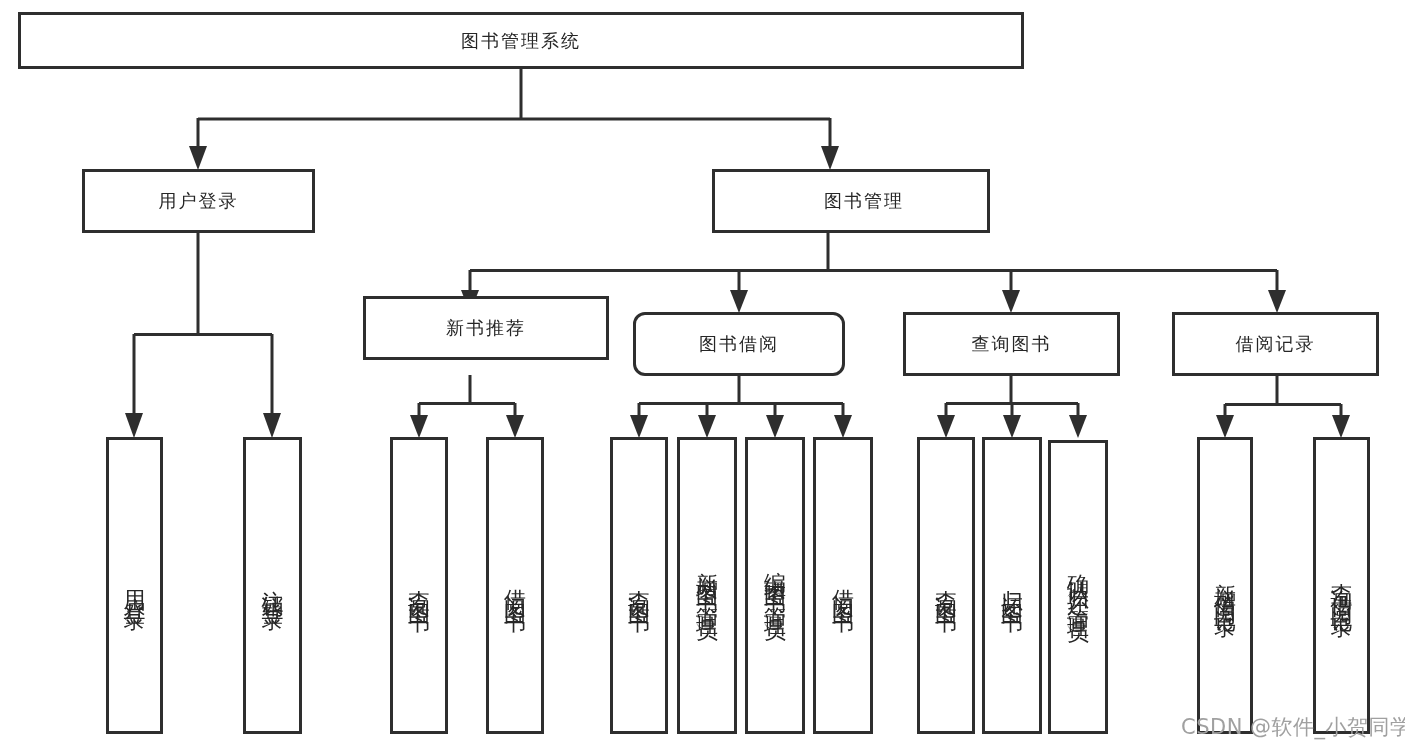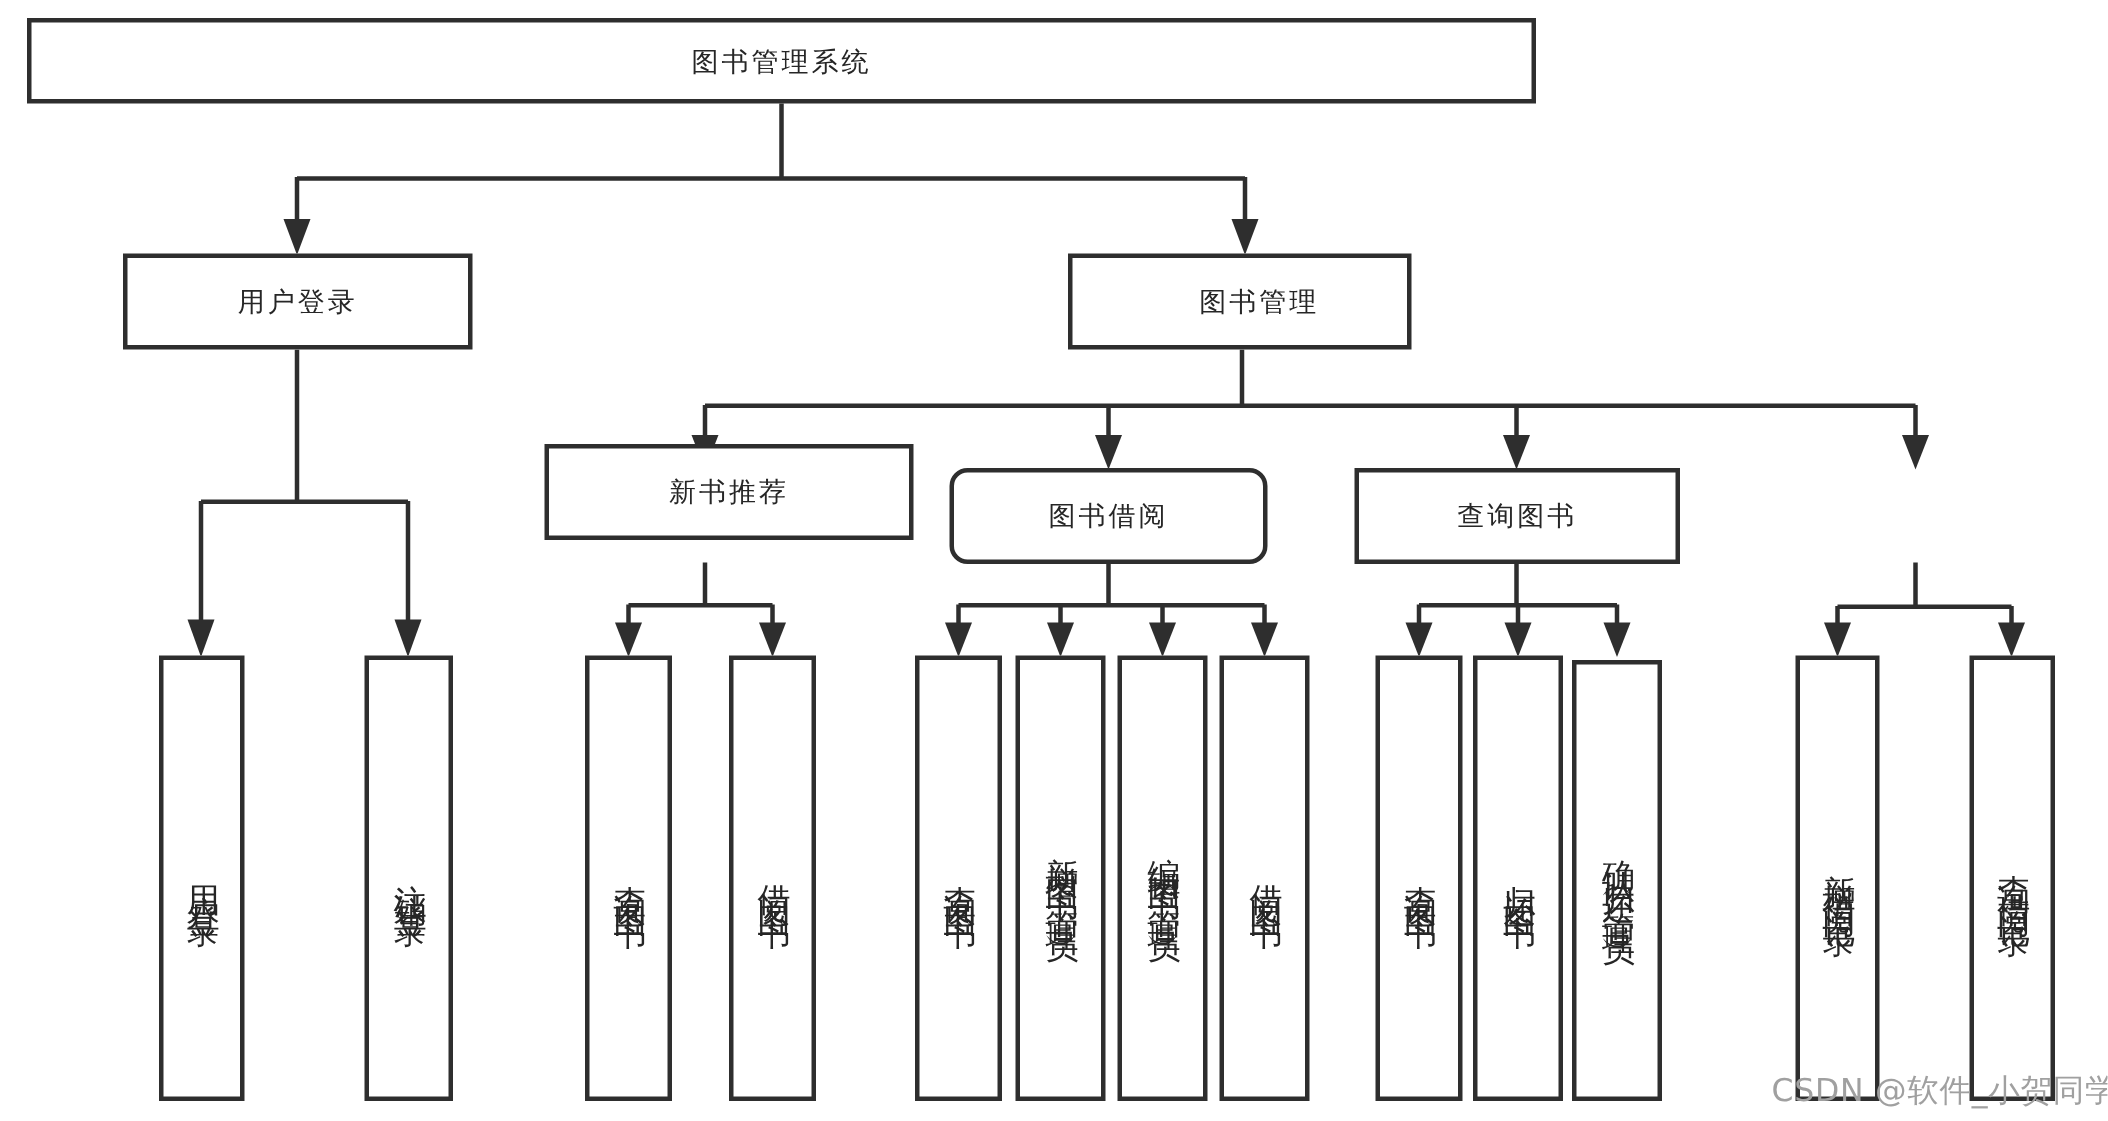--- a/index.html
+++ b/index.html
@@ -68,32 +68,35 @@
     <polygon points="1332,415 1350,415 1341,438"></polygon>
   </svg>
 
   <div class="box hbox" style="left:18px;top:12px;width:1006px;height:57px;">
     <span class="lbl">图书管理系统</span>
   </div>
 
   <div class="box hbox" style="left:82px;top:169px;width:233px;height:64px;">
     <span class="lbl">用户登录</span>
   </div>
-  <div class="box hbox" style="left:712px;top:169px;width:229px;height:64px;padding-left:26px;">
+  <div class="box hbox" style="left:712px;top:169px;width:278px;height:64px;padding-left:26px;">
     <span class="lbl">图书管理</span>
   </div>
 
   <div class="box hbox" style="left:363px;top:296px;width:246px;height:64px;">
     <span class="lbl">新书推荐</span>
   </div>
   <div class="box hbox" style="left:633px;top:312px;width:212px;height:64px;border-radius:12px;">
     <span class="lbl">图书借阅</span>
   </div>
   <div class="box hbox" style="left:903px;top:312px;width:217px;height:64px;">
     <span class="lbl">查询图书</span>
+  </div>
+  <div class="box hbox" style="left:1172px;top:312px;width:207px;height:64px;">
+    <span class="lbl">借阅记录</span>
   </div>
 
   <div class="box vbox" style="left:106px;top:437px;width:57px;height:297px;">
     <span class="lbl">用户登录</span>
   </div>
   <div class="box vbox" style="left:243px;top:437px;width:59px;height:297px;">
     <span class="lbl">注销登录</span>
   </div>
 
   <div class="box vbox" style="left:390px;top:437px;width:58px;height:297px;">

